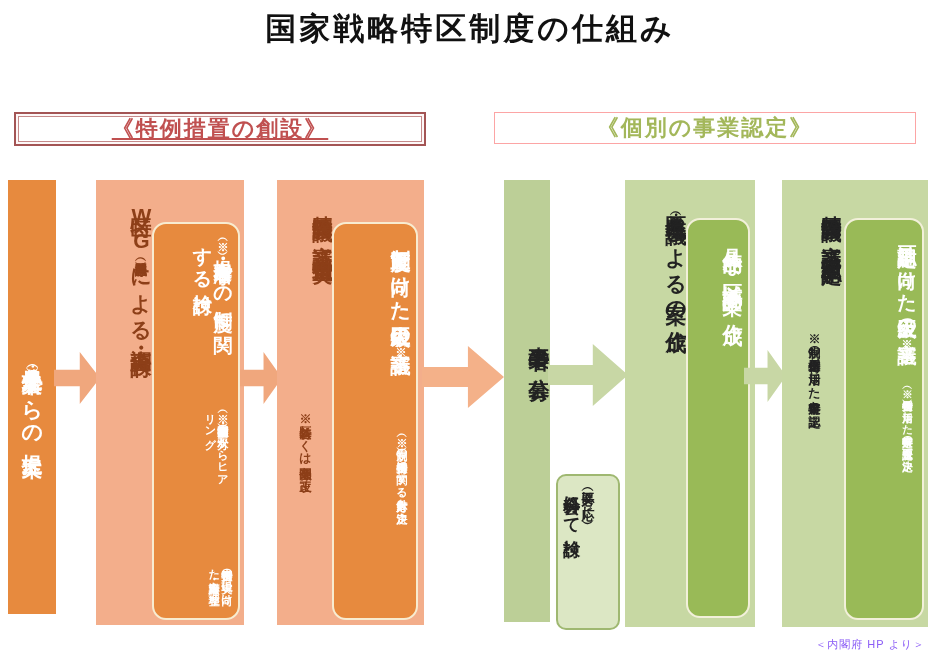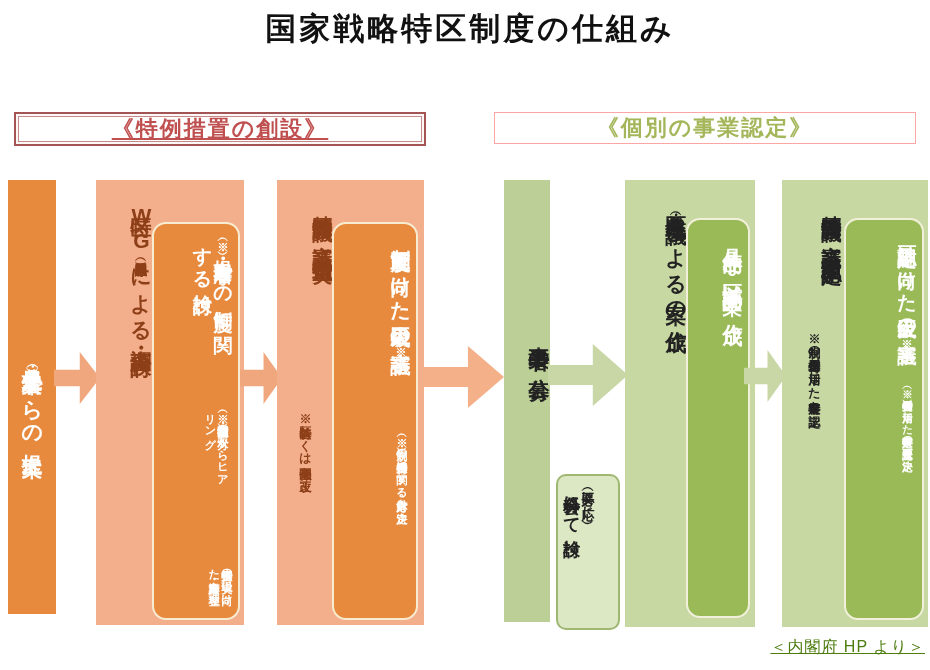--- a/index.html
+++ b/index.html
@@ -74,21 +74,21 @@
     left:556px;top:474px;width:64px;height:156px;
     background:#dce7c4;border:2px solid #9fb871;border-radius:10px;
     box-sizing:border-box;padding:6px 4px;
   }
   .subbox .vtext{height:100%;}
   .sub-paren{font-size:13px;font-weight:bold;color:#222;}
   .sub-main{font-size:17px;font-weight:bold;color:#222;letter-spacing:1px;}
 
   .source{
     left:620px;top:637px;width:305px;text-align:right;
-    font-size:16px;color:#4d7c0f;letter-spacing:1px;text-decoration:underline;
+    font-size:11px;color:#8b5cf6;letter-spacing:1px;
   }
 </style>
 </head>
 <body>
 
 <div class="abs page-title">国家戦略特区制度の仕組み</div>
 
 <div class="abs hdr hdr-left">
   <span>《特例措置の創設》</span>
 </div>

